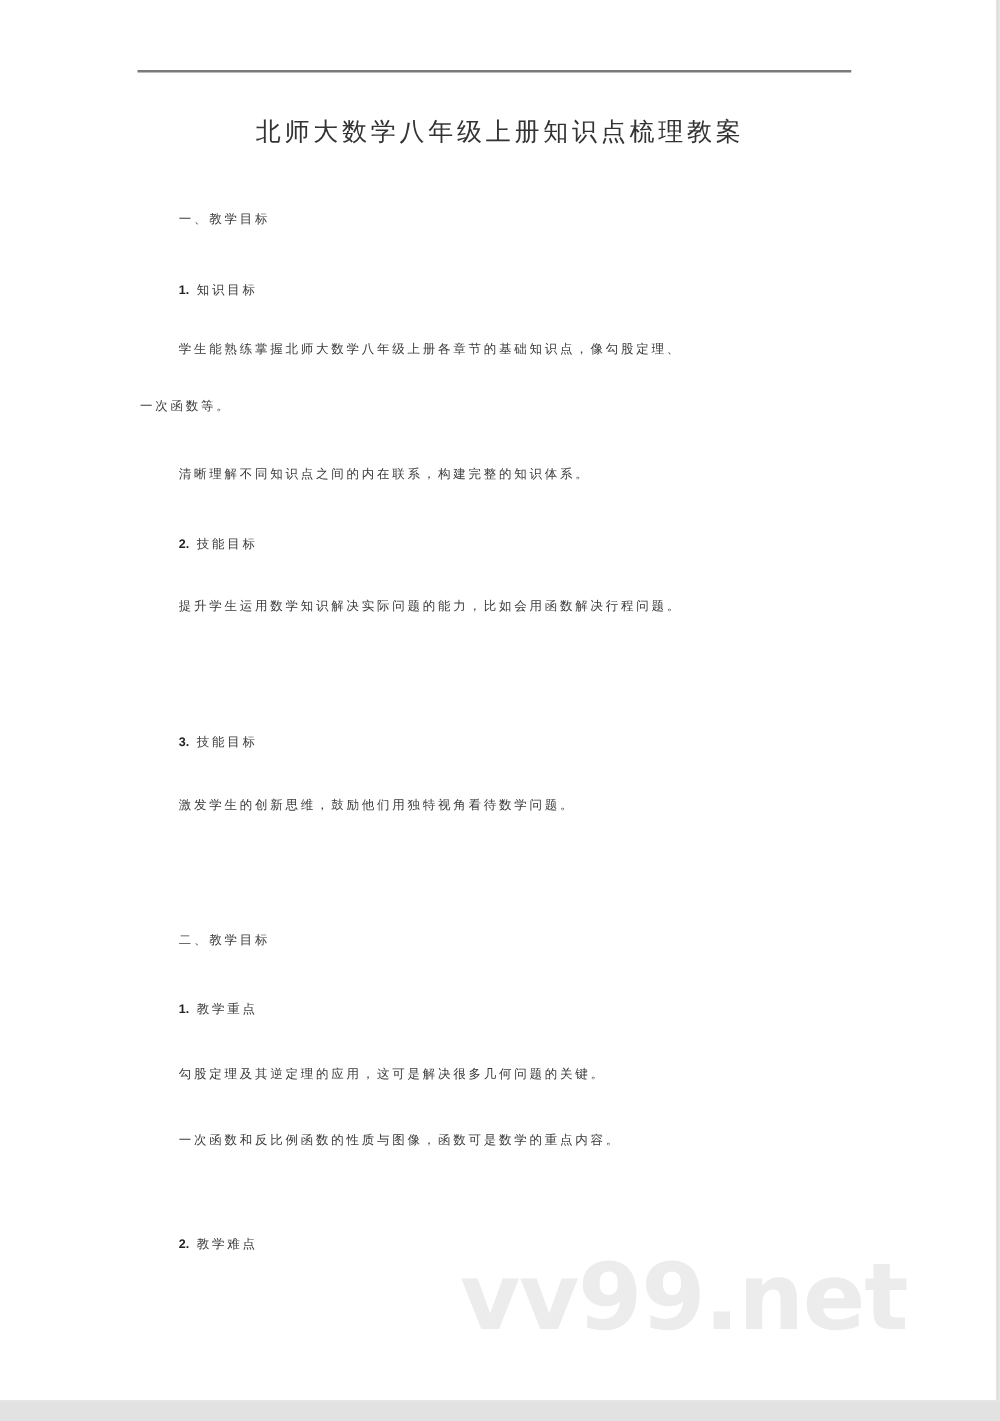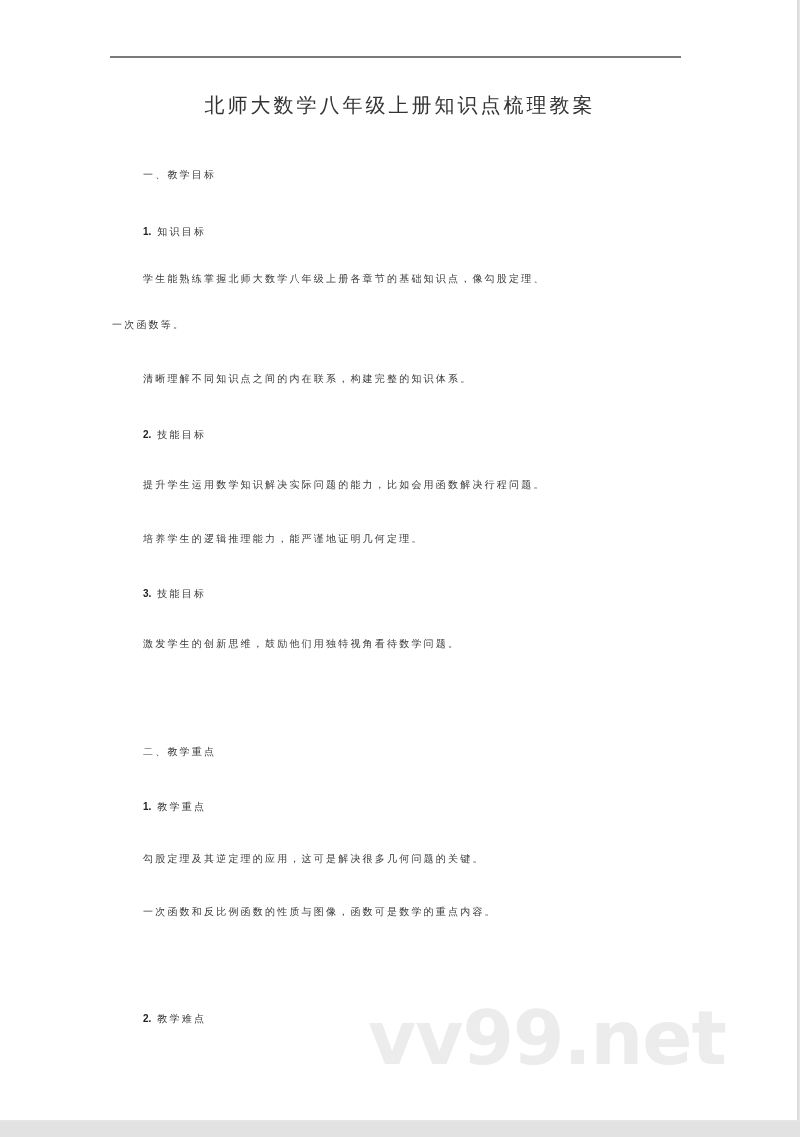--- a/index.html
+++ b/index.html
@@ -53,35 +53,34 @@
 
   <div class="line" style="top:272px">学生能熟练掌握北师大数学八年级上册各章节的基础知识点，像勾股定理、</div>
   <div class="line flush" style="top:318px">一次函数等。</div>
   <div class="line" style="top:372px">清晰理解不同知识点之间的内在联系，构建完整的知识体系。</div>
 
   <div class="line" style="top:428px">
     <span class="num">2.</span><span>技能目标</span>
   </div>
 
   <div class="line" style="top:478px">提升学生运用数学知识解决实际问题的能力，比如会用函数解决行程问题。</div>
-  <div class="line" style="top:532px">培养学生的逻辑推理能力，能严谨地证明几何定理。</div>
 
   <div class="line" style="top:587px">
     <span class="num">3.</span><span>技能目标</span>
   </div>
 
   <div class="line" style="top:637px">激发学生的创新思维，鼓励他们用独特视角看待数学问题。</div>
-  <div class="line" style="top:745px">二、教学重点</div>
+  <div class="line" style="top:745px">二、教学目标</div>
 
   <div class="line" style="top:800px">
     <span class="num">1.</span><span>教学重点</span>
   </div>
 
   <div class="line" style="top:905px">一次函数和反比例函数的性质与图像，函数可是数学的重点内容。</div>
   <div class="line" style="top:852px">勾股定理及其逆定理的应用，这可是解决很多几何问题的关键。</div>
 
-  <div class="line" style="top:1012px">
+  <div class="line" style="top:988px">
     <span class="num">2.</span><span>教学难点</span>
   </div>
 
   <div class="watermark">vv99.net</div>
 </div>
 <div class="bottom-strip"></div>
 
 </body></html>

